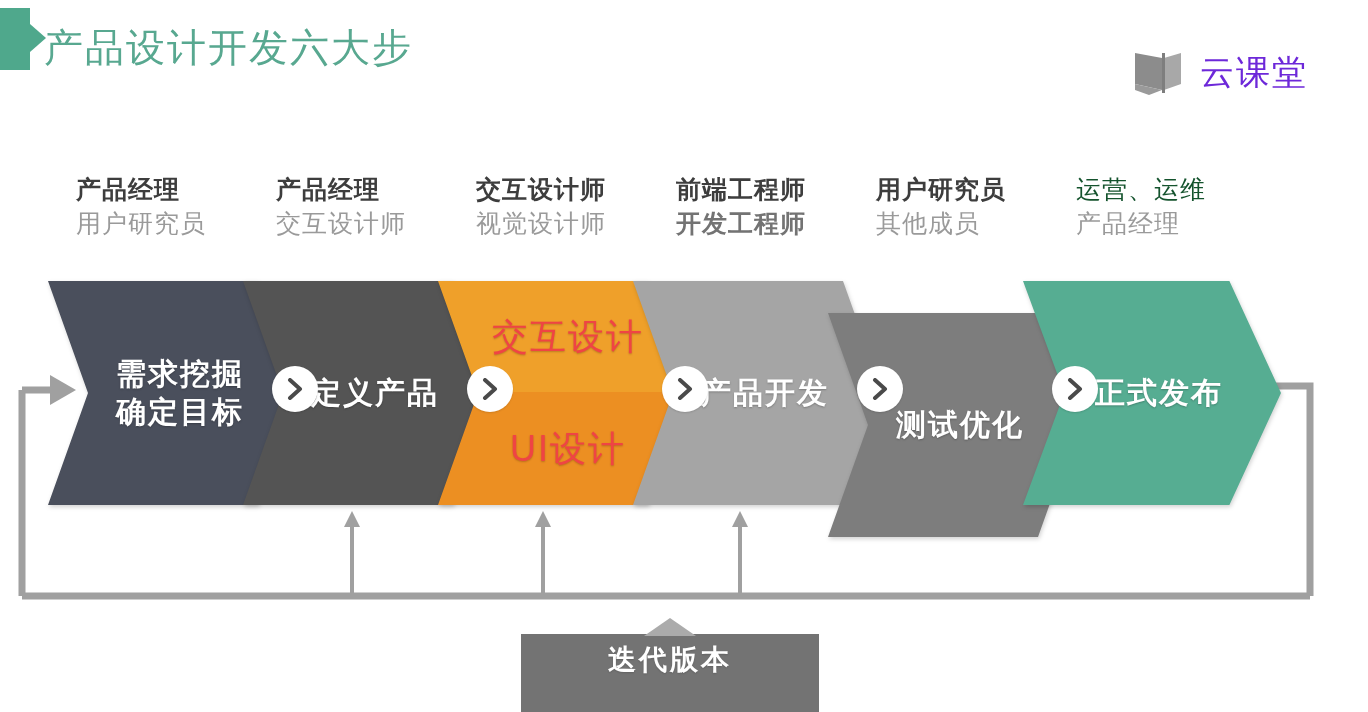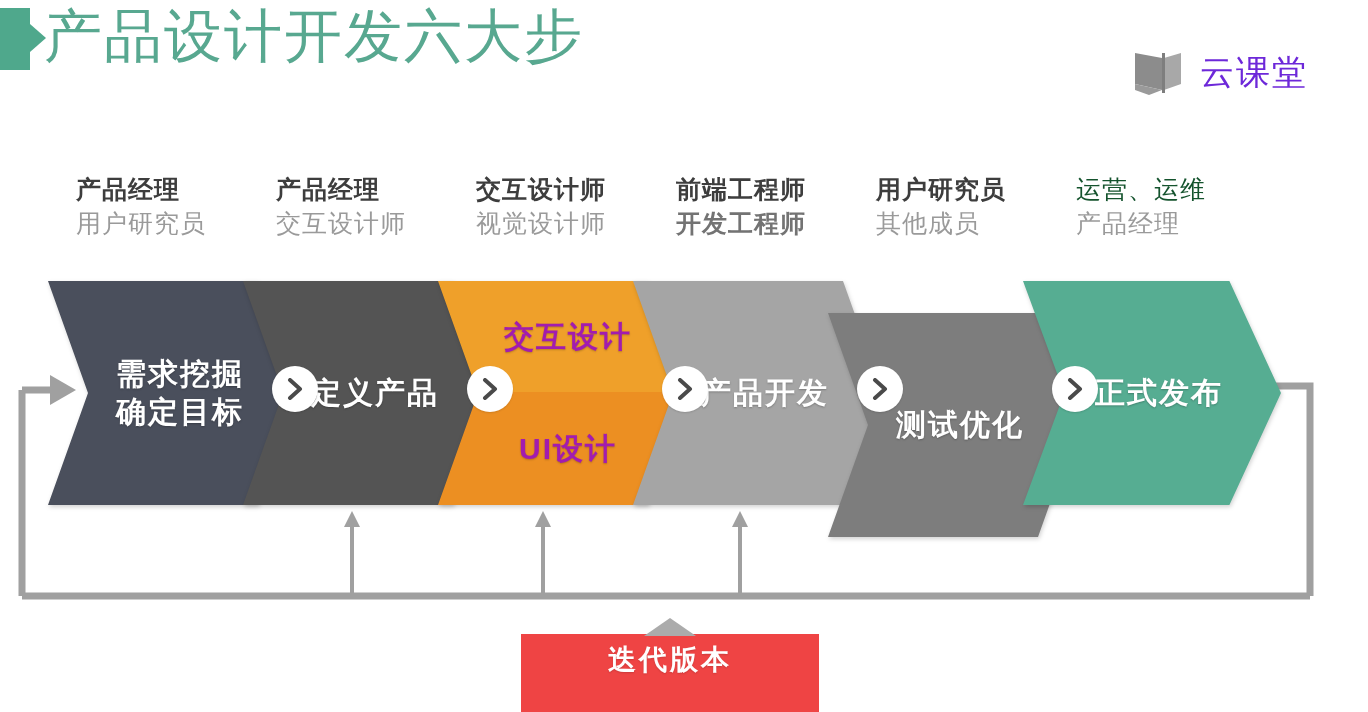--- a/index.html
+++ b/index.html
@@ -15,22 +15,22 @@
     background:#4FA88C;
   }
   .title-marker:after{
     content:"";position:absolute;left:30px;top:16px;
     width:0;height:0;
     border-top:14px solid transparent;
     border-bottom:14px solid transparent;
     border-left:16px solid #4FA88C;
   }
   .page-title{
-    position:absolute;left:44px;top:4px;
-    font-size:58px;line-height:64px;
+    position:absolute;left:44px;top:16px;
+    font-size:39px;line-height:64px;
     color:#58A890;letter-spacing:2px;
     white-space:nowrap;font-weight:400;
   }
   .brand{
     position:absolute;right:60px;top:50px;
     display:flex;align-items:center;gap:16px;
   }
   .brand-icon{width:52px;height:46px;position:relative;}
   .brand-text{
     font-size:34px;color:#6d28d9;letter-spacing:2px;white-space:nowrap;
@@ -72,38 +72,38 @@
     font-size:30px;line-height:38px;font-weight:bold;letter-spacing:2px;
     text-shadow:0 1px 2px rgba(0,0,0,0.25);
     padding-left:14px;box-sizing:border-box;
   }
   .chev-split{
     position:absolute;inset:0;z-index:2;
     display:flex;flex-direction:column;
   }
   .chev-split > div{
     flex:1;display:flex;align-items:center;justify-content:center;
-    color:#a21caf;font-size:30px;font-weight:bold;letter-spacing:2px;
+    color:#ef4444;font-size:36px;font-weight:normal;letter-spacing:2px;
     text-shadow:0 1px 2px rgba(0,0,0,0.22);
     padding-left:10px;box-sizing:border-box;
   }
   
   .badge{
     position:absolute;top:366px;width:46px;height:46px;border-radius:50%;
     background:#ffffff;z-index:30;
     display:flex;align-items:center;justify-content:center;
     box-shadow:0 1px 2px rgba(0,0,0,0.12);
   }
   .badge svg{display:block;}
   
   .loop{position:absolute;left:0;top:0;width:1368px;height:712px;pointer-events:none;}
   
   .iter-box{
     position:absolute;left:521px;top:634px;width:298px;height:78px;
-    background:#ef4444;z-index:5;
+    background:#737373;z-index:5;
     display:flex;align-items:flex-start;justify-content:center;
   }
   .iter-notch{
     position:absolute;left:644px;top:618px;
     width:0;height:0;
     border-left:26px solid transparent;
     border-right:26px solid transparent;
     border-bottom:18px solid #ABABAB;
     z-index:6;
   }

